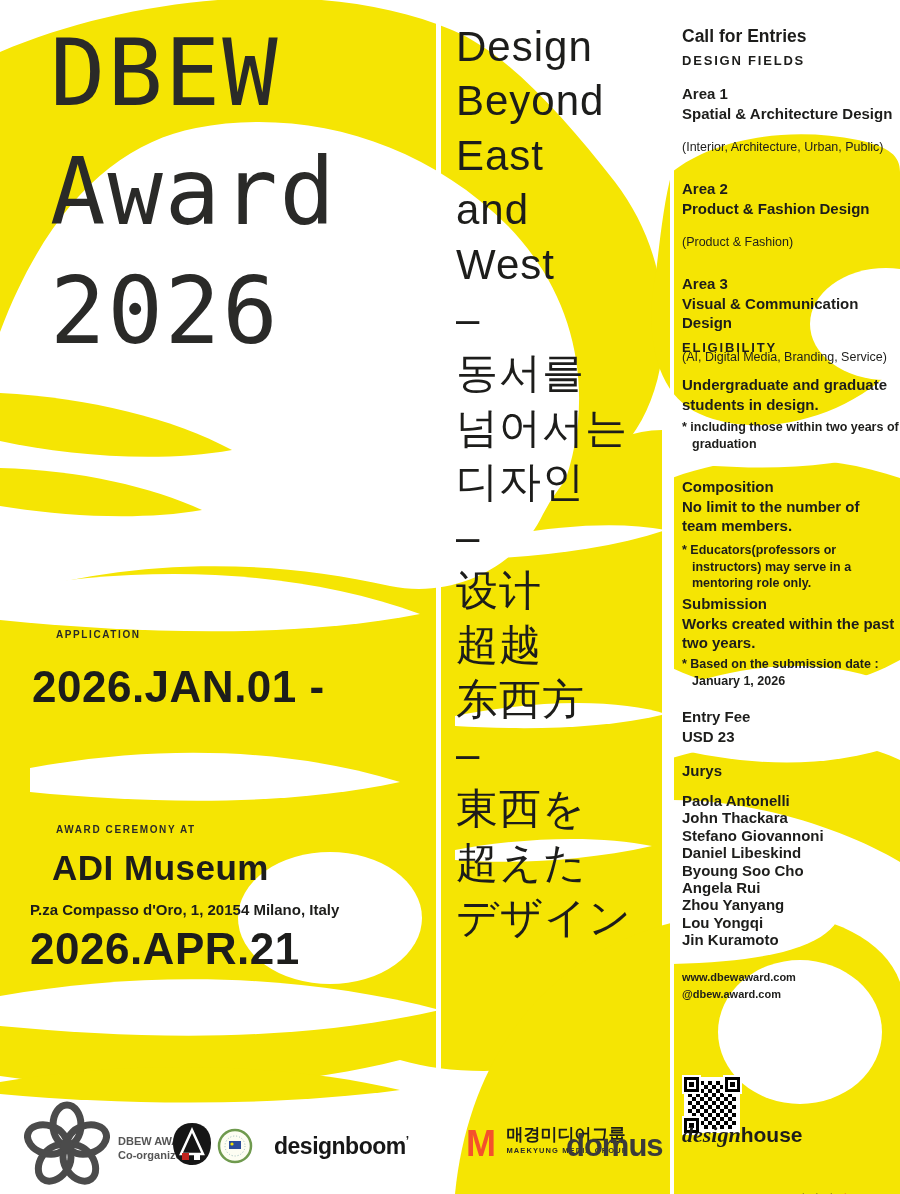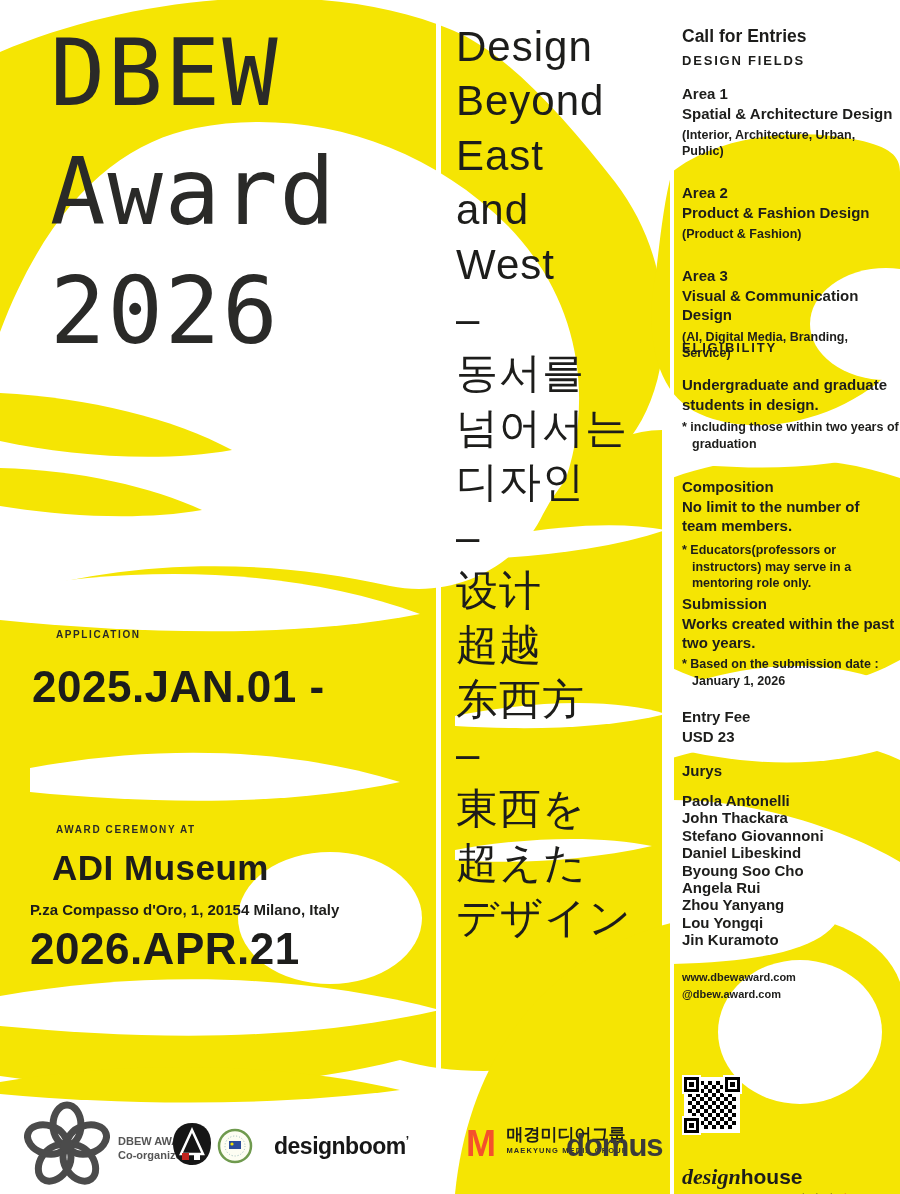--- a/index.html
+++ b/index.html
@@ -22,21 +22,21 @@
           font-weight:500;letter-spacing:1px;white-space:nowrap}
 
   
   .rc{position:absolute;left:682px;top:0;width:216px;height:100%;z-index:2}
   .rb{position:absolute;left:0;width:100%}
   .rc-h1{font-size:17.5px;font-weight:700}
   .rc-cap{font-size:13px;font-weight:700;letter-spacing:1.8px}
   .rc-line{font-size:15px;font-weight:700;line-height:19.5px}
   .rc-note{font-size:12.5px;font-weight:700;line-height:16.5px;padding-left:10px;text-indent:-10px}
   .area{margin-bottom:24px}
-  .area-note{font-size:12.5px;font-weight:700;line-height:16px;margin-top:4px}
+  .area-note{font-size:12.5px;font-weight:400;line-height:16px;margin-top:16px}
   .jury{font-size:15px;font-weight:700;line-height:17.4px}
   .web{font-size:11px;font-weight:700;line-height:17px}
 
   
   .qr{left:684px;top:1077px;width:56px;height:56px;background:#fff}
   .qr .noise{position:absolute;left:4px;top:4px;right:4px;bottom:4px;
              background:conic-gradient(#000 90deg,transparent 90deg 180deg,#000 180deg 270deg,transparent 270deg);
              background-size:8px 8px}
   .qr .f{position:absolute;width:15px;height:15px;border:3px solid #000;background:#fff;box-shadow:0 0 0 2px #fff;box-sizing:border-box}
   .qr .f:after{content:"";position:absolute;left:2px;top:2px;width:5px;height:5px;background:#000}
@@ -45,21 +45,21 @@
   
   .org-text{left:118px;top:1134px;font-size:11px;font-weight:700;color:#555;line-height:14px}
   .db{left:274px;top:1133px;font-size:23px;font-weight:700;letter-spacing:-.5px;color:#171717;white-space:nowrap}
   .db sup{font-size:12px}
   .mk{left:466px;top:1124px;white-space:nowrap}
   .mk .m{font-size:36px;font-weight:700;color:#f4512c;vertical-align:top;line-height:40px}
   .mk .kr{display:inline-block;margin-left:6px;vertical-align:top}
   .mk .kr .k1{font-size:17px;font-weight:700;line-height:22px}
   .mk .kr .k2{font-size:7.5px;font-weight:700;letter-spacing:1.1px;color:#2a2a28}
   .domus{left:566px;top:1128px;font-size:31px;font-weight:700;letter-spacing:-1px;color:#3b3b39}
-  .dh{left:682px;top:1164px;white-space:nowrap}
+  .dh{left:682px;top:1122px;white-space:nowrap}
   .dh .d1{font-family:"Liberation Serif",serif;font-style:italic;font-weight:700;font-size:22px}
   .dh .d2{font-weight:700;font-size:21px}
   .jg{left:792px;top:1191px;white-space:nowrap;font-size:14px;font-weight:400}
   .jg .j1{color:#2b2b2b}
   .jg .j2{color:#e8432c}
 </style>
 </head>
 <body>
 
 <div class="poster">
@@ -92,21 +92,21 @@
   </svg>
 
   <div class="lay title">
       <div>DBEW</div>
       <div>Award</div>
       <div>2026</div>
     </div>
 
   <div class="lay kicker" style="left:56px;top:629px">APPLICATION</div>
   <div class="lay bigdate" style="left:32px;top:658px">
-    <div>2025.JAN.01 -</div>
+    <div>2026.JAN.01 -</div>
   </div>
 
   <div class="lay kicker" style="left:56px;top:824px">AWARD CEREMONY AT</div>
   <div class="lay venue" style="left:52px;top:848px">ADI Museum</div>
   <div class="lay addr" style="left:30px;top:901px">P.za Compasso d'Oro, 1, 20154 Milano, Italy</div>
   <div class="lay bigdate" style="left:30px;top:920px">2026.APR.21</div>
 
   <div class="lay slogan">
       <div>Design</div>
       <div>Beyond</div>

